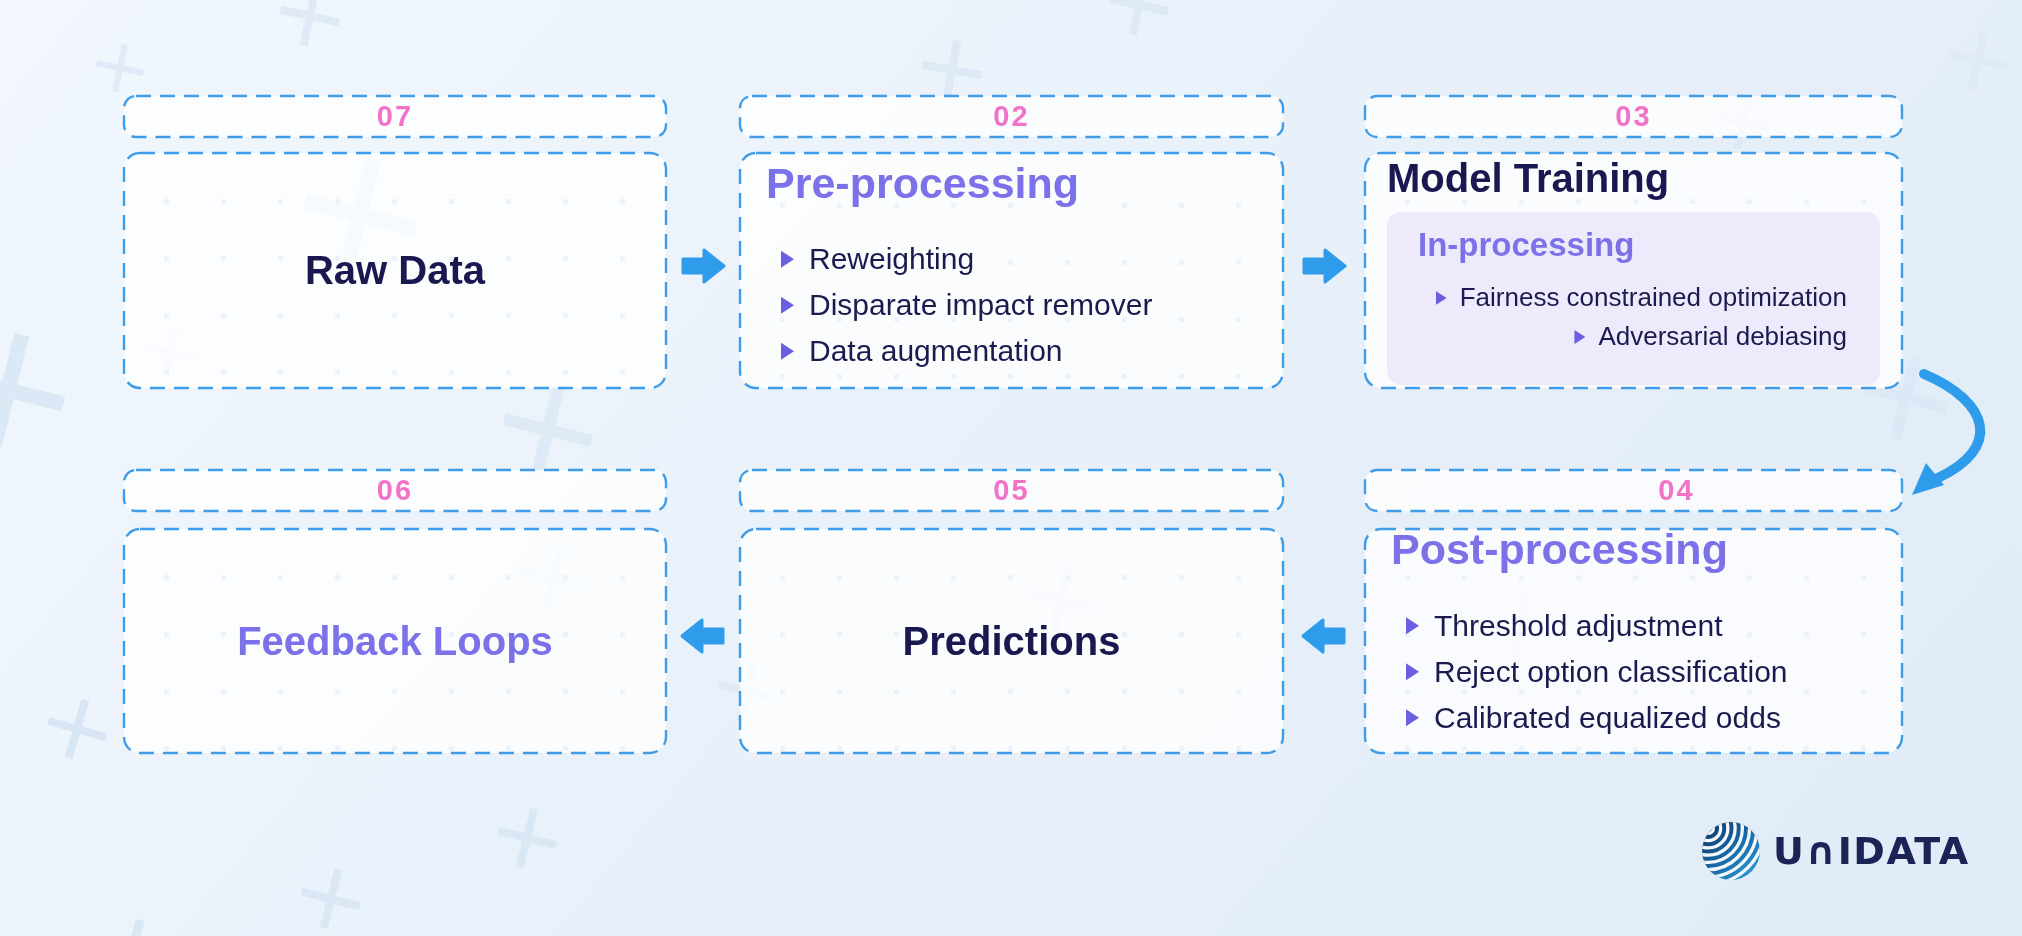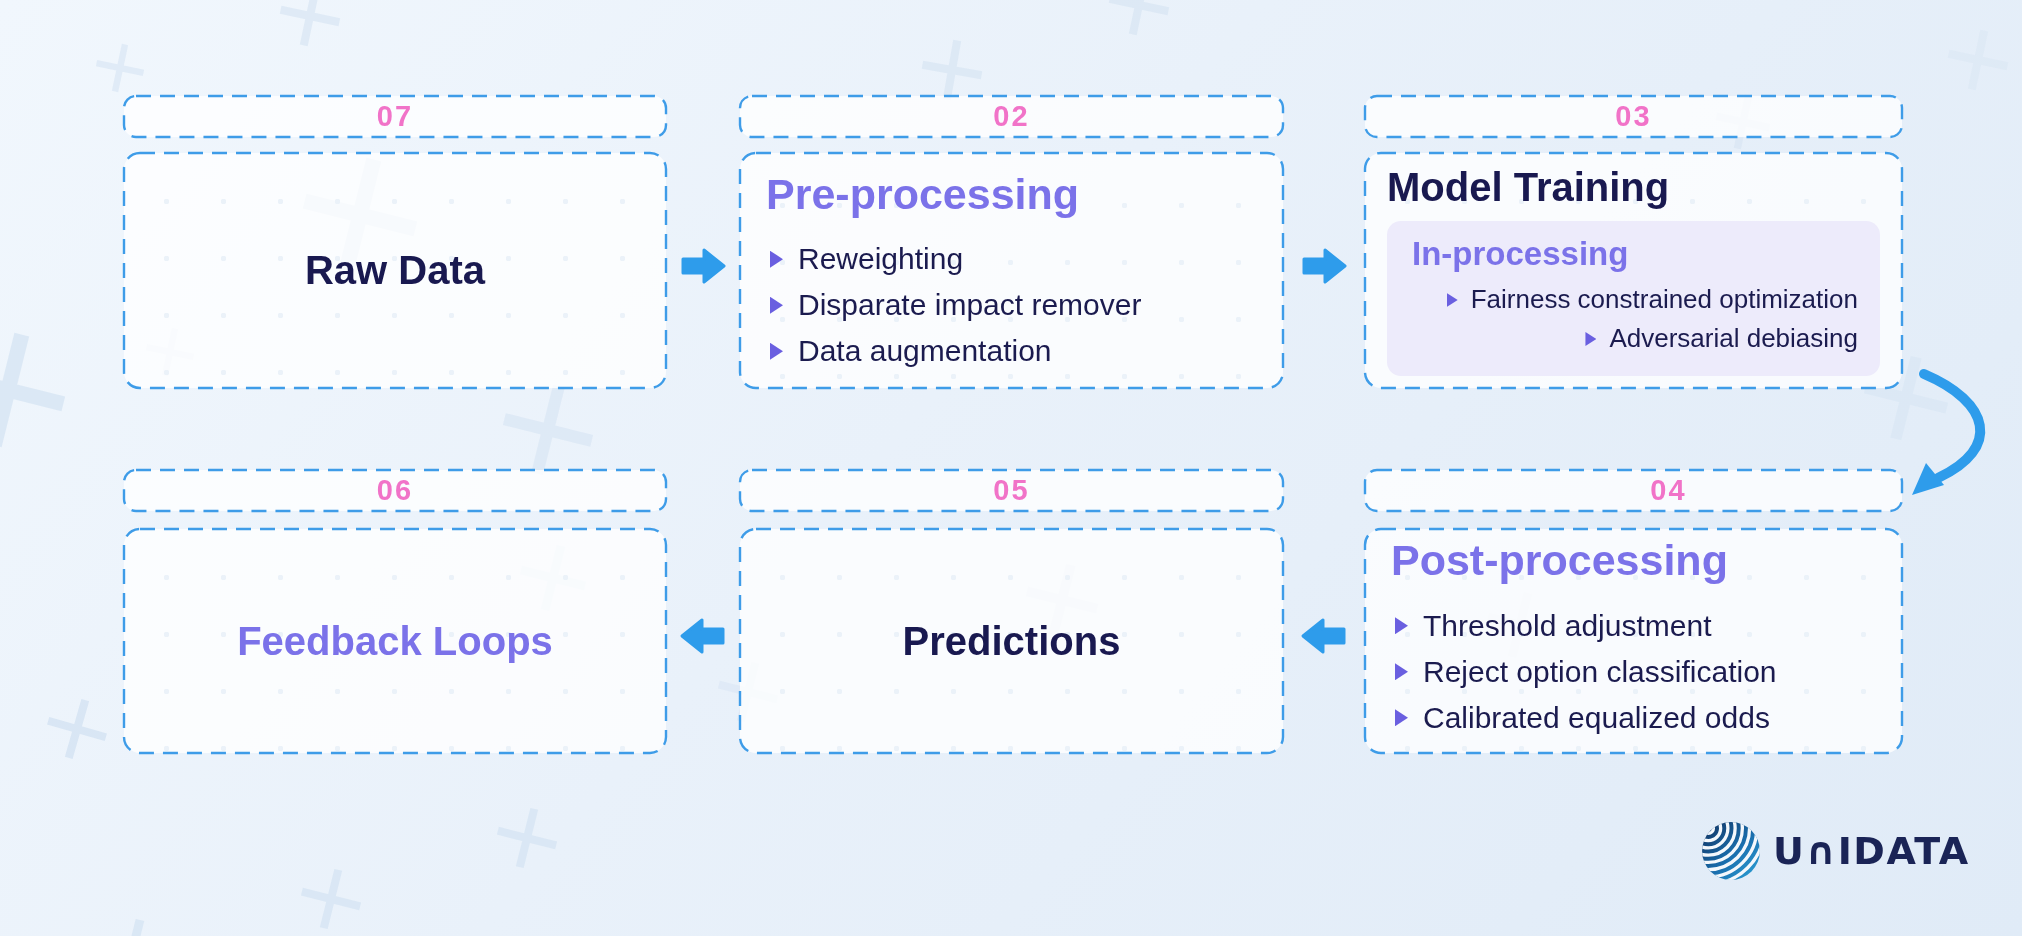--- a/index.html
+++ b/index.html
@@ -21,35 +21,35 @@
   .content{
     position:absolute;box-sizing:border-box;
     background-image:radial-gradient(#ebf2f9 2.6px, rgba(255,255,255,0) 3px);
     background-size:57px 57px;background-position:14px 20px;
   }
   .center{display:flex;align-items:center;justify-content:center;}
   .t-navy{color:#191950;font-size:40px;font-weight:bold;}
   .t-purple-lg{color:#7b72e9;font-size:40px;font-weight:bold;}
   .listbox{display:flex;flex-direction:column;justify-content:center;padding:10px 26px;}
   .listbox h3{margin:0 0 14px 0;color:#7b72e9;font-size:43px;font-weight:bold;line-height:1.1;}
-  ul{list-style:none;margin:4px;padding:0;}
+  ul{list-style:none;margin:15px;padding:0;}
   li{display:flex;align-items:center;color:#1b1b4f;font-size:30px;line-height:46px;}
   .tri{width:13px;height:17px;background:#6a5fe0;clip-path:polygon(0 0,100% 50%,0 100%);
        margin-right:15px;flex:none;}
   .mt-head{margin:0 0 12px 0;color:#191950;font-size:40px;font-weight:bold;line-height:1.1;}
   .subpanel{background:#edebfb;border-radius:14px;padding:14px 18px;}
-  .subpanel h4{margin:0 0 8px 7px;color:#7b72e9;font-size:33px;font-weight:bold;line-height:1.15;}
+  .subpanel h4{margin:0 0 8px 13px;color:#7b72e9;font-size:33px;font-weight:bold;line-height:1.15;}
   .subpanel li{font-size:26px;line-height:39px;justify-content:flex-end;}
   .subpanel .tri{width:11px;height:14px;margin-right:13px;}
 
   
   #p1{left:124px;top:96px;width:542px;}
   #p2{left:740px;top:96px;width:543px;}
   #p3{left:1365px;top:96px;width:537px;border-radius:15px;}
-  #p4{left:1365px;top:470px;width:607px;}
+  #p4{left:1365px;top:470px;width:607px;padding-left:8px;}
   #p5{left:740px;top:470px;width:543px;}
   #p6{left:124px;top:470px;width:542px;}
   #b1{left:124px;top:153px;width:542px;height:235px;}
   #b2{left:740px;top:157px;width:543px;height:235px;}
   #b3{left:1365px;top:153px;width:537px;height:235px;padding:14px 22px;display:flex;flex-direction:column;justify-content:center;}
   #b4{left:1365px;top:529px;width:537px;height:224px;}
   #b5{left:740px;top:529px;width:543px;height:224px;border-radius:27px;}
   #b6{left:124px;top:529px;width:542px;height:224px;}
 
   .logo{position:absolute;left:1700px;top:820px;display:flex;align-items:center;gap:11px;}

